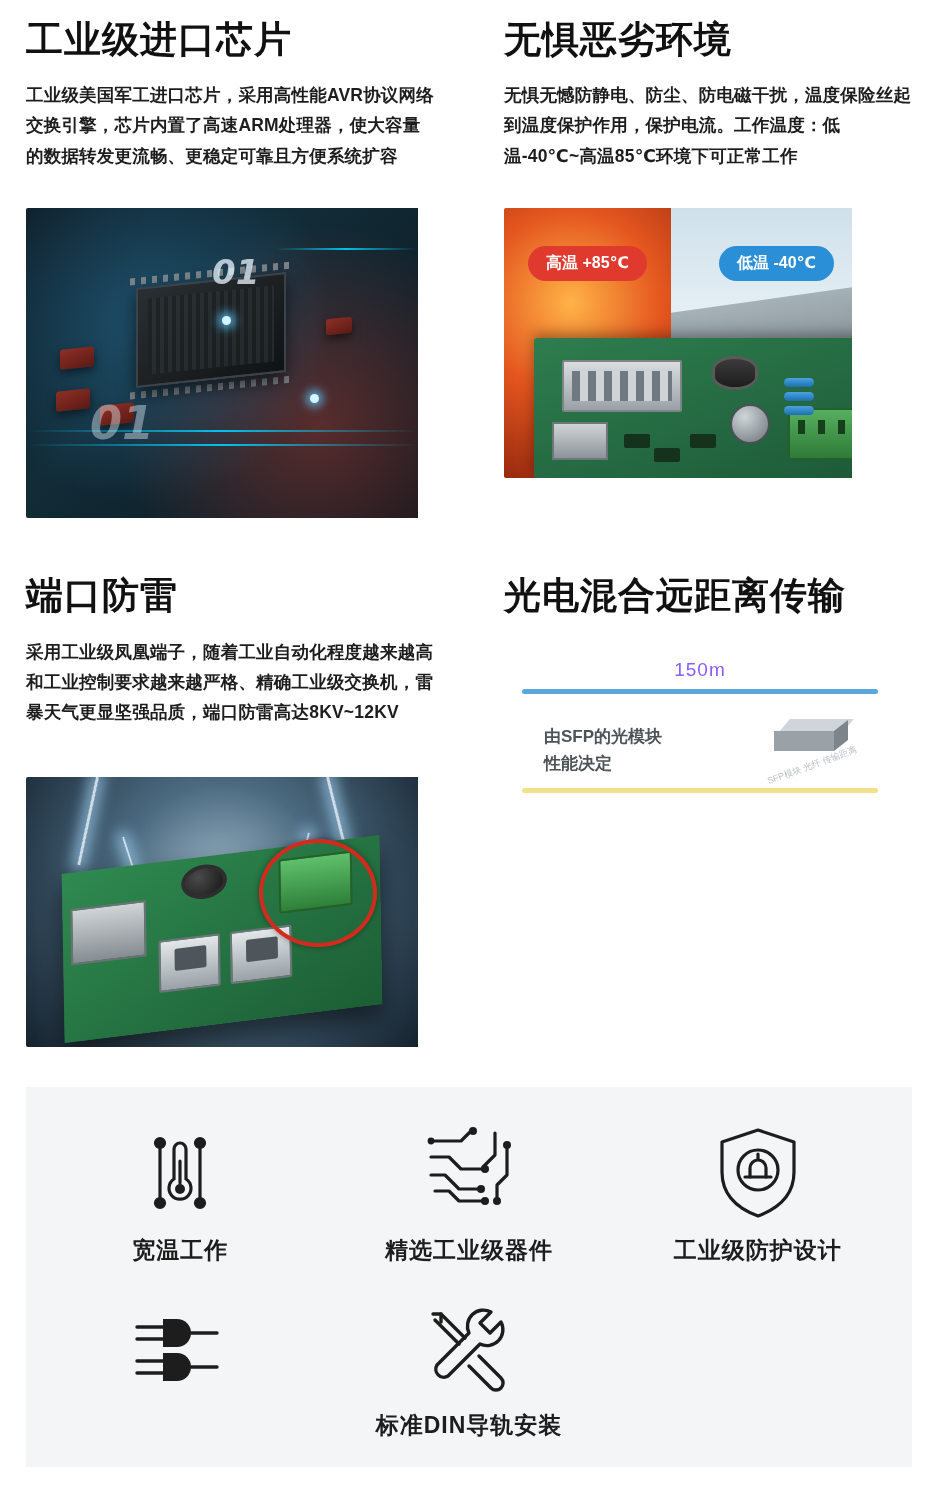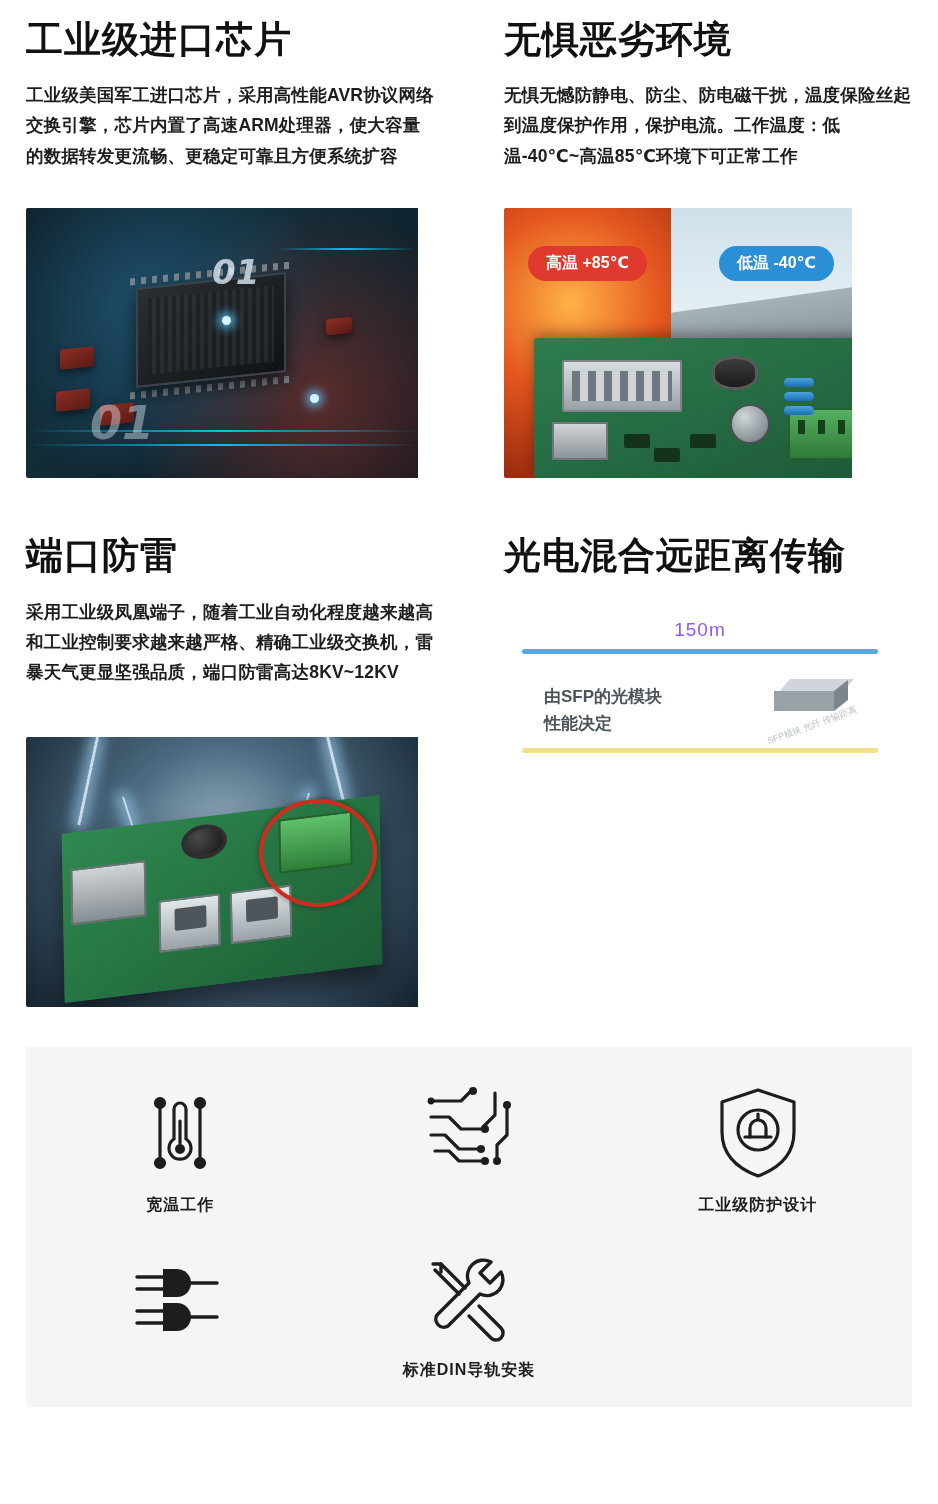--- a/index.html
+++ b/index.html
@@ -38,21 +38,21 @@
   }
   .feature .body-wrap { min-height: 128px; }
 
   
   .img-box {
     position: relative;
     overflow: hidden;
     border-radius: 2px;
   }
   .chip-img {
-    width: 392px; height: 270px;
+    width: 392px; height: 310px;
     background:
       radial-gradient(circle at 30% 35%, rgba(40,110,150,.55), rgba(0,0,0,0) 55%),
       radial-gradient(circle at 75% 70%, rgba(180,60,50,.45), rgba(0,0,0,0) 55%),
       linear-gradient(135deg, #0d1b24 0%, #122c38 40%, #0a151c 100%);
     position: relative;
   }
   .chip-img .die {
     position: absolute; left: 110px; top: 72px; width: 150px; height: 100px;
     background: linear-gradient(145deg,#2a2f33,#101315);
     border: 2px solid #3b4348;
@@ -262,21 +262,21 @@
     grid-template-columns: repeat(3, 1fr);
     row-gap: 30px;
   }
   .icon-cell { text-align: center; }
   .icon-cell .glyph {
     height: 104px;
     display: flex; align-items: center; justify-content: center;
   }
   .icon-cell .cap {
     margin-top: 10px;
-    font-size: 16px; font-weight: bold; color: #1d1d1d; letter-spacing: 1px;
+    font-size: 23px; font-weight: bold; color: #1d1d1d; letter-spacing: 1px;
   }
   svg { display: block; }
 </style>
 </head>
 <body>
 
 <div class="page">
 
   <div class="feature-grid">
 
@@ -412,20 +412,21 @@
             <path d="M88 22 v26 l-10 10 v16"></path>
             <circle cx="54" cy="4" r="4" fill="#1d1d1d" stroke="none"></circle>
             <circle cx="66" cy="42" r="4" fill="#1d1d1d" stroke="none"></circle>
             <circle cx="62" cy="62" r="4" fill="#1d1d1d" stroke="none"></circle>
             <circle cx="66" cy="74" r="4" fill="#1d1d1d" stroke="none"></circle>
             <circle cx="78" cy="74" r="4" fill="#1d1d1d" stroke="none"></circle>
             <circle cx="88" cy="18" r="4" fill="#1d1d1d" stroke="none"></circle>
             <circle cx="12" cy="14" r="3.4" fill="#1d1d1d" stroke="none"></circle>
           </svg>
         </div>
+        <div class="cap">精选工业级器件</div>
       </div>
 
       <div class="icon-cell">
         <div class="glyph">
           <svg width="92" height="96" viewBox="0 0 92 96" fill="none" stroke="#1d1d1d" stroke-width="3.2" stroke-linecap="round" stroke-linejoin="round">
             <path d="M46 5 L82 17 v30 c0 24 -17 37 -36 44 C27 84 10 71 10 47 V17 z"></path>
             <circle cx="46" cy="45" r="20"></circle>
             <path d="M33 52 h26"></path>
             <path d="M38 52 v-9 a8 8 0 0 1 16 0 v9"></path>
             <path d="M46 34 v-5"></path>

